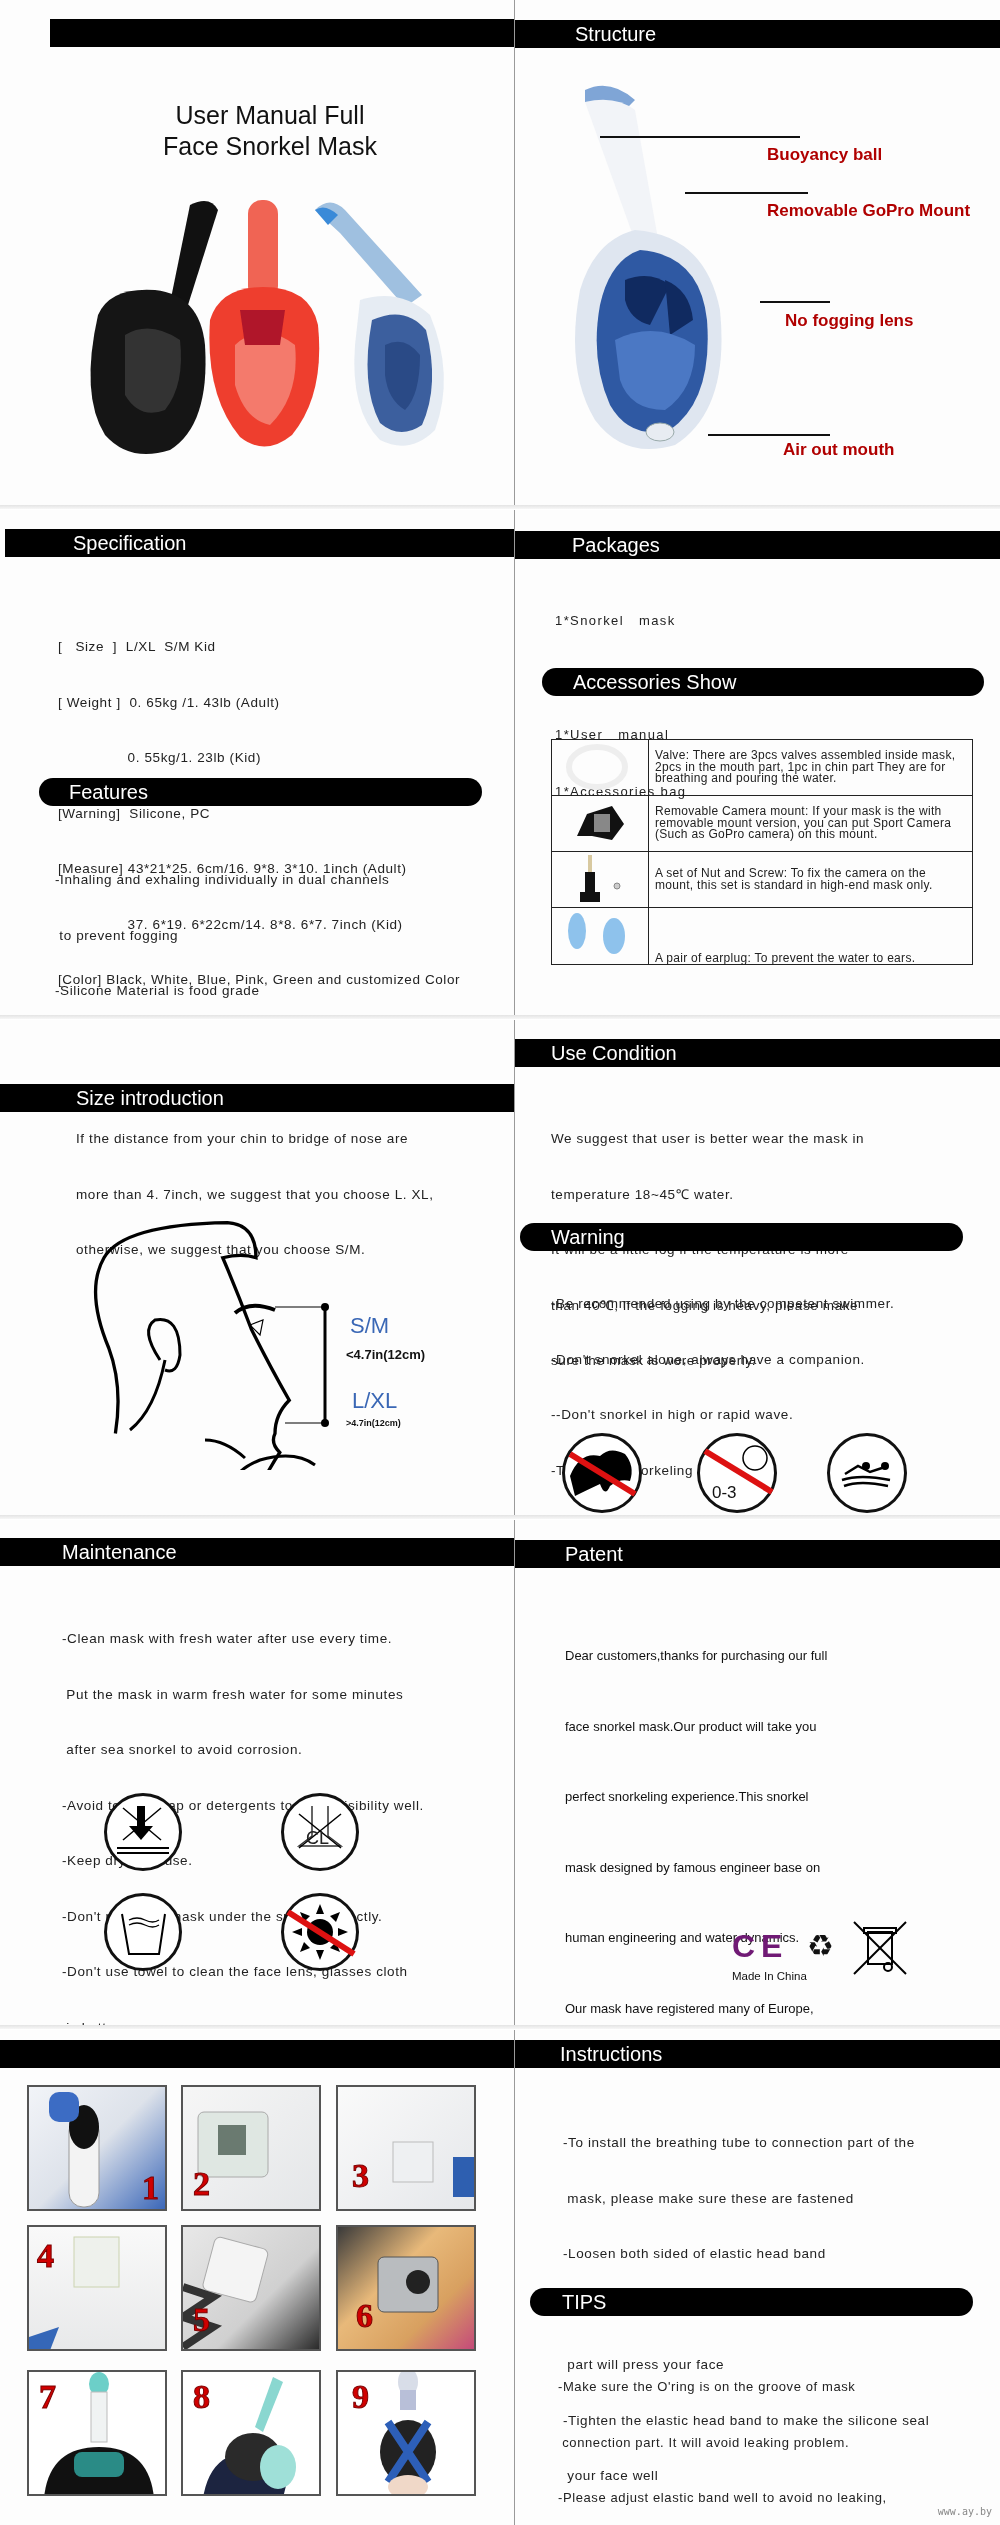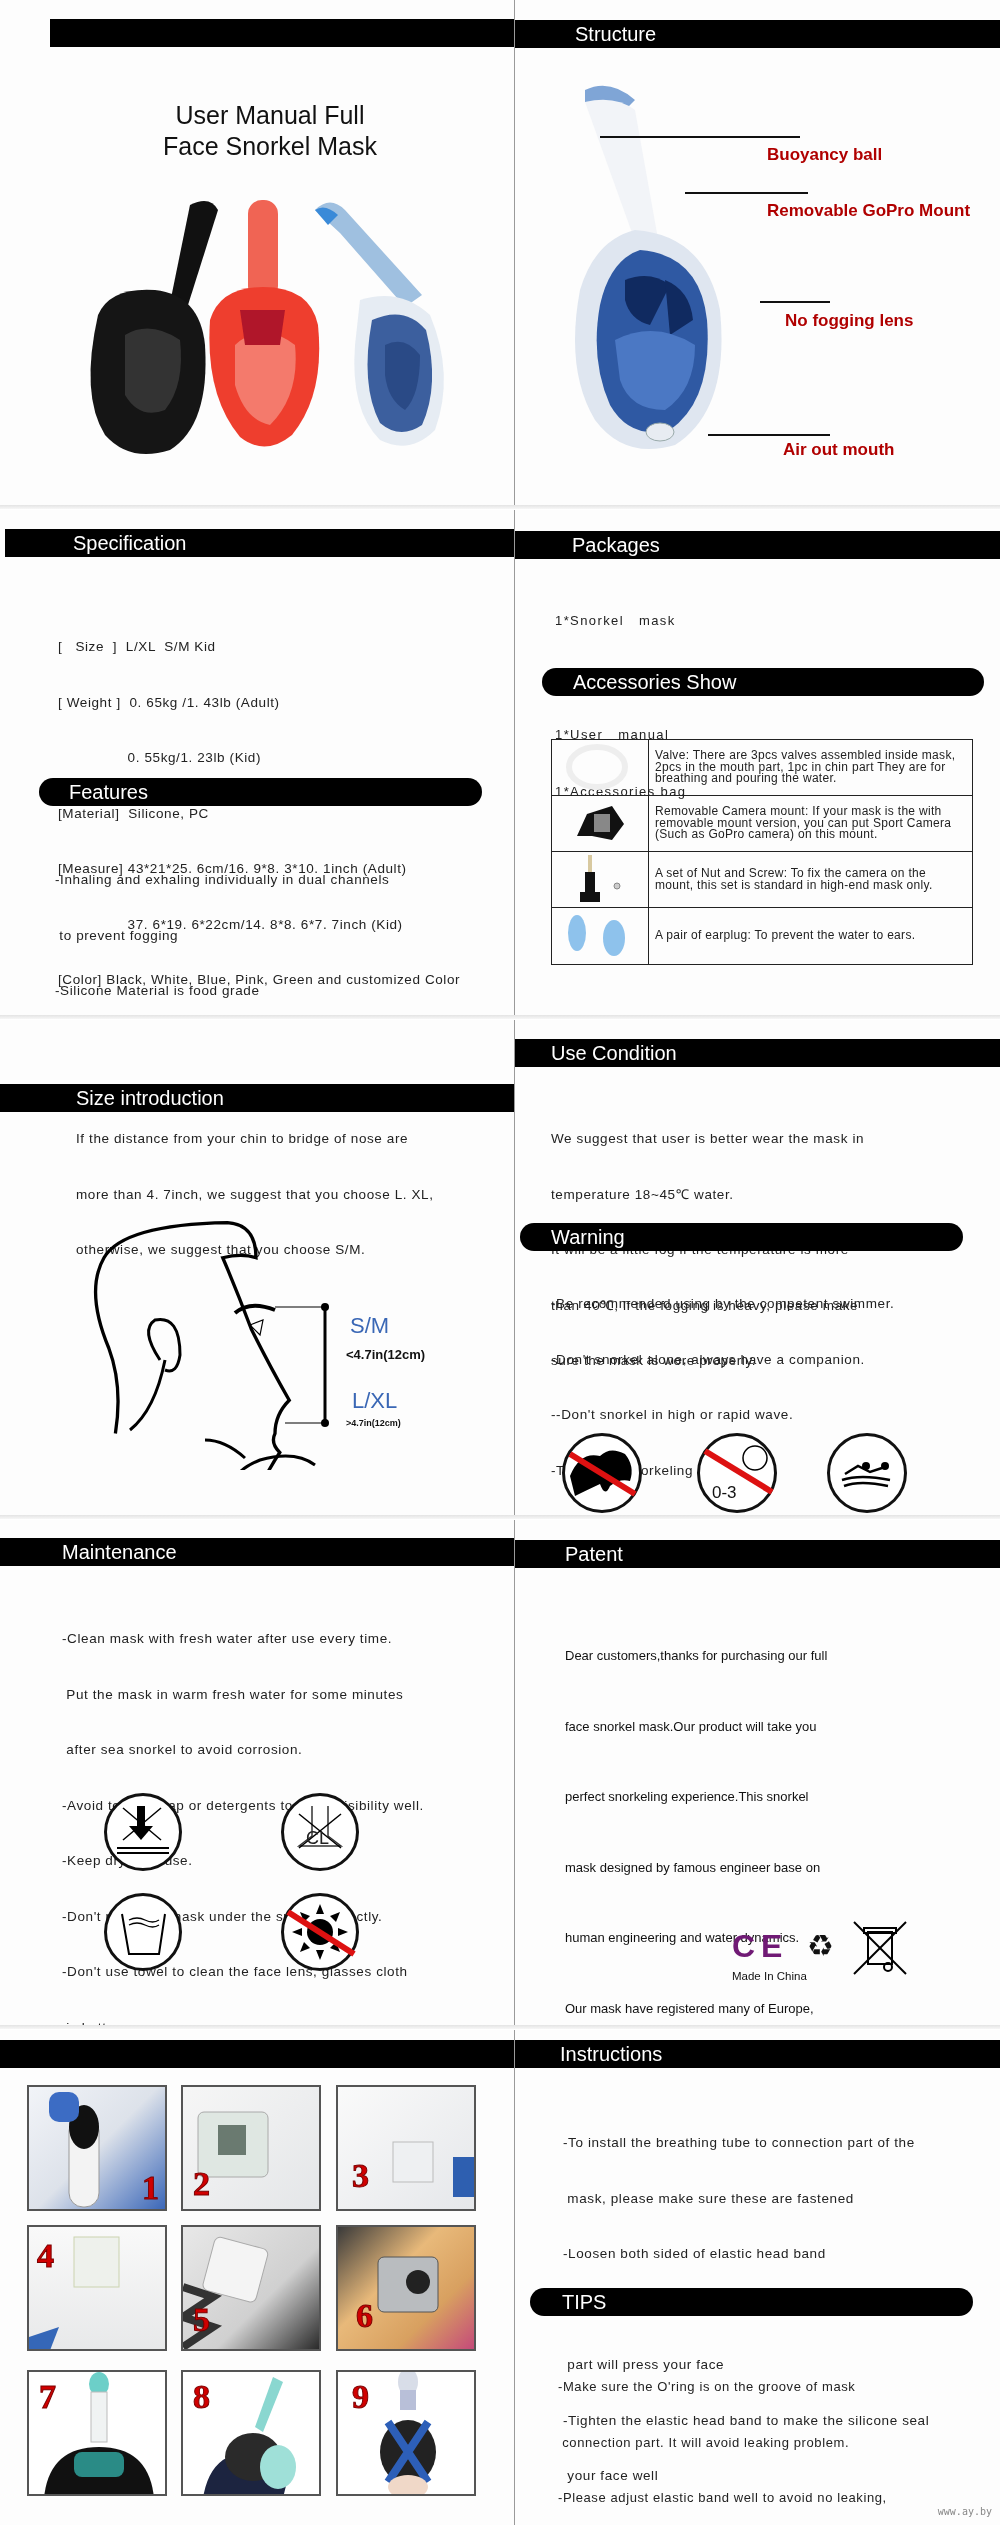--- a/index.html
+++ b/index.html
@@ -22,21 +22,21 @@
   
   .cover-title { position: absolute; left: 120px; top: 100px; width: 300px; text-align: center; font-size: 25px; line-height: 31px; color: #111; }
 
   
   .struct-label { position: absolute; color: #b00000; font-weight: bold; font-size: 17px; white-space: nowrap; }
   .leader { position: absolute; height: 2px; background: #111; }
 
   
   .acc-table { position: absolute; left: 551px; top: 739px; width: 422px; border: 1.5px solid #222; }
   .acc-row { display: flex; height: 56px; border-bottom: 1.5px solid #222; }
-  .acc-row:last-child { border-bottom: none; }
+  .acc-row:last-child { border-bottom: none; align-items: flex-end; }
   .acc-img { width: 97px; border-right: 1.5px solid #222; position: relative; }
   .acc-desc { flex: 1; padding: 0 6px; display: flex; align-items: center; font-size: 12px; line-height: 11.5px; color: #222; letter-spacing: 0.3px; }
 
   .icon-circle { position: absolute; border: 3px solid #111; border-radius: 50%; background: #fff; }
 
   .step-box { position: absolute; width: 140px; height: 126px; border: 2px solid #555; overflow: hidden; }
   .step-num { position: absolute; font-family: "Liberation Serif", serif; font-weight: bold; color: #d10000; font-size: 34px; -webkit-text-stroke: 1px #7a0000; }
 
   .watermark { position: absolute; right: 8px; bottom: 8px; font-family: "DejaVu Sans Mono", monospace; font-size: 10px; color: #888; }
 </style>
@@ -105,21 +105,21 @@
 
 <div class="spread" style="top:510px;height:505px;">
   <div class="page left">
     <div class="bar" style="left:5px;right:0;top:19px;">
       <span style="left:68px;">Specification</span>
     </div>
     <div class="txt" style="left:58px;top:91px;">
       <div>[   Size  ]  L/XL  S/M Kid</div>
       <div>[ Weight ]  0. 65kg /1. 43lb (Adult)</div>
       <div>                0. 55kg/1. 23lb (Kid)</div>
-      <div>[Material]  Silicone, PC</div>
+      <div>[Warning]  Silicone, PC</div>
       <div>[Measure] 43*21*25. 6cm/16. 9*8. 3*10. 1inch (Adult)</div>
       <div>                37. 6*19. 6*22cm/14. 8*8. 6*7. 7inch (Kid)</div>
       <div>[Color] Black, White, Blue, Pink, Green and customized Color</div>
     </div>
     <div class="bar rounded" style="left:39px;width:443px;top:268px;">
       <span style="left:30px;">Features</span>
     </div>
     <div class="txt" style="left:55px;top:324px;">
       <div>-Inhaling and exhaling individually in dual channels</div>
       <div> to prevent fogging</div>

